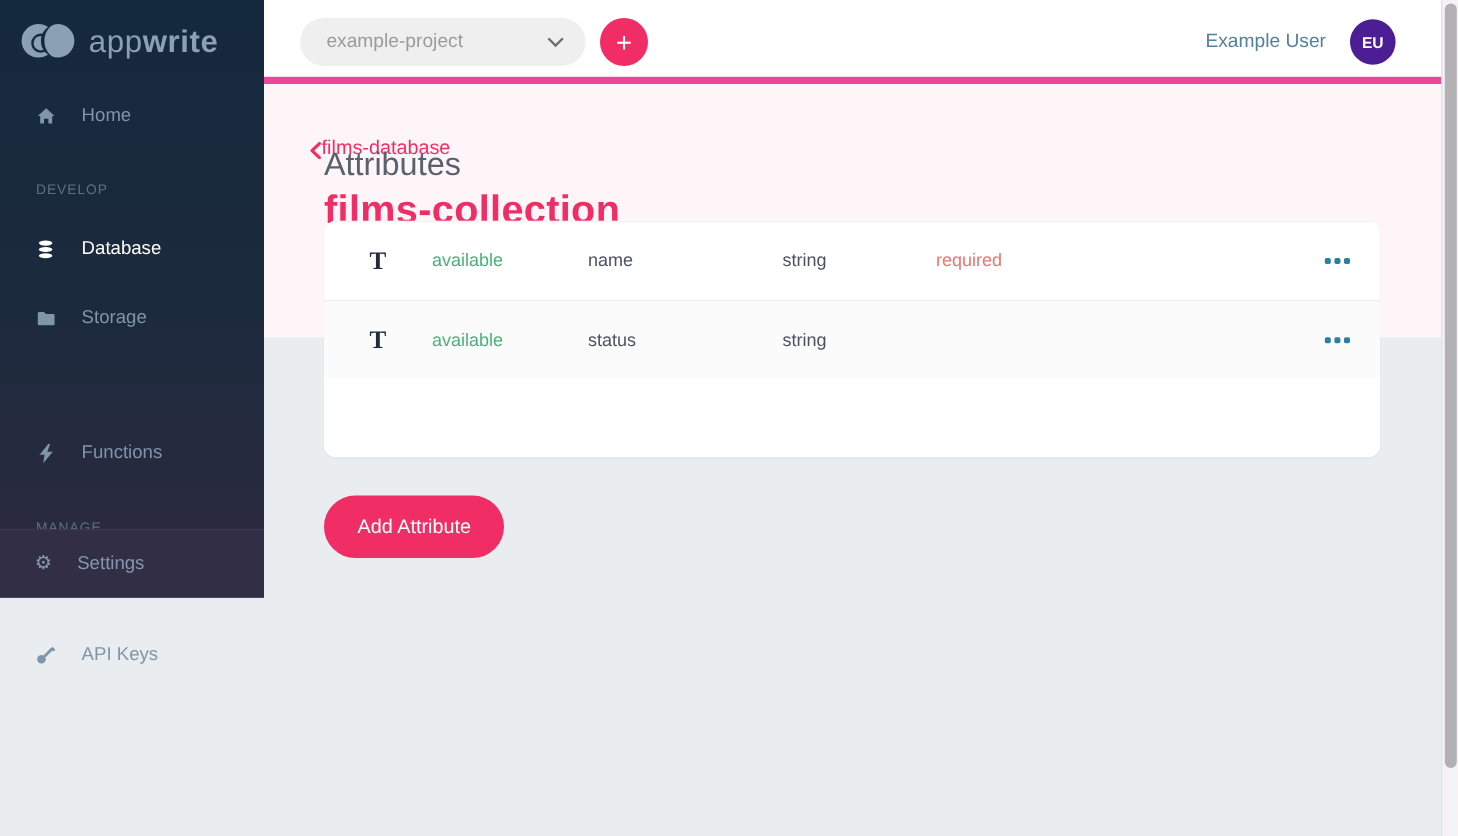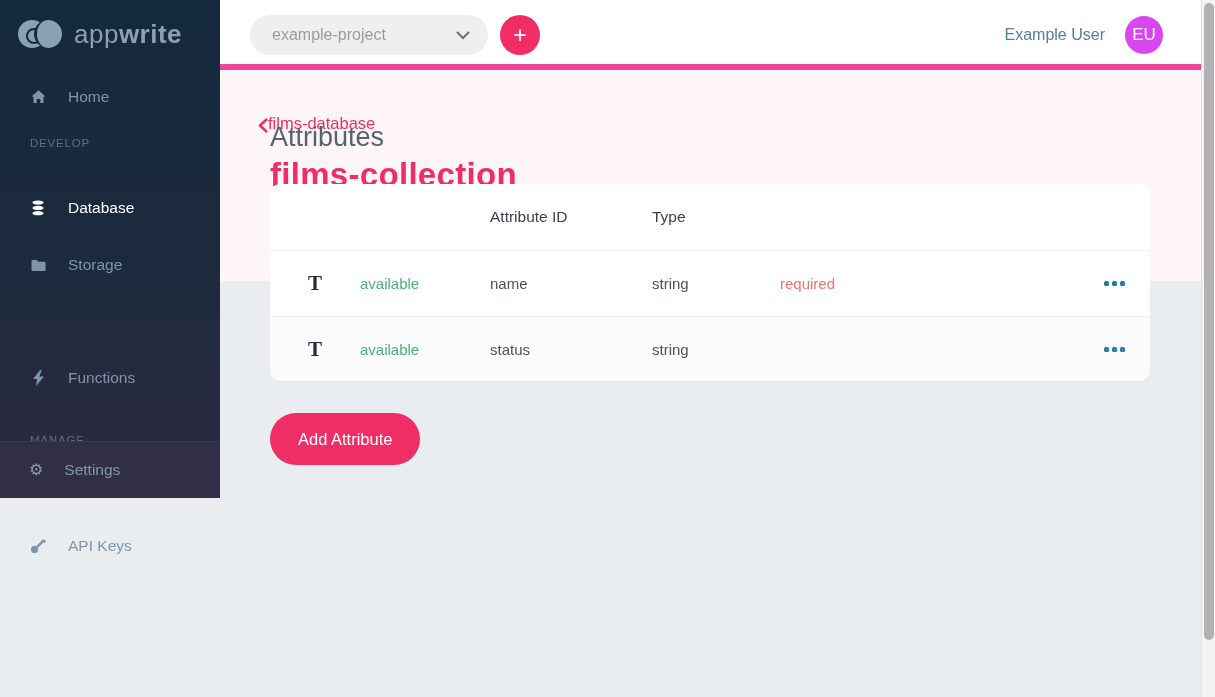--- a/index.html
+++ b/index.html
@@ -32,22 +32,22 @@
     border-bottom:6px solid #ec4899; z-index:2; }
   .project-pill { position:absolute; left:30px; top:15px; width:238px; height:40px; background:#efefef;
     border-radius:20px; display:flex; align-items:center; padding:0 18px 0 22px; color:#9b9b9b;
     font-size:16px; cursor:pointer; }
   .project-pill .chev { margin-left:auto; color:#6e6e6e; }
   .add-project-btn { position:absolute; left:280px; top:15px; width:40px; height:40px; border-radius:50%;
     background:#f02e65; color:#fff; border:none; font-size:23px; line-height:38px; text-align:center;
     cursor:pointer; font-weight:400; }
   .user-area { position:absolute; right:48px; top:0; height:70px; display:flex; align-items:center; gap:20px; }
   .user-name { color:#54809b; font-size:16px; cursor:pointer;margin-left:44px; }
-  .avatar { width:38px; height:38px; border-radius:50%; background:#d946ef; color:#ffffff; font-size:17px;
-    font-weight:400; display:flex; align-items:center; justify-content:center; cursor:pointer; }
+  .avatar { width:38px; height:38px; border-radius:50%; background:#4c1d95; color:#ffffff; font-size:13px;
+    font-weight:700; display:flex; align-items:center; justify-content:center; cursor:pointer; }
 
   
   .main { position:absolute; left:220px; top:70px; right:0; bottom:0; background:#e9edf0; }
   .page-head { position:absolute; left:0; top:0; right:0; height:211px; background:#fdf5f7; }
   .breadcrumb { position:absolute; left:38px; top:44px; display:flex; align-items:flex-end; gap:0;
     color:#f02e65; font-size:16.5px; cursor:pointer; }
   .page-title { position:absolute; left:50px; top:86px; color:#f02e65; font-size:33px; font-weight:700; letter-spacing:.3px; }
   .tabs { position:absolute; left:50px; bottom:0; display:flex; }
   .tab { position:relative; color:#f46f95; font-size:17px; padding:0 0 21px 0; margin-right:50px; cursor:pointer; }
   .tab.active { color:#ee2b62; font-weight:700; }
@@ -93,21 +93,21 @@
 
   <div class="nav-item" style="top:78px">
     <span class="ic">
       <svg width="17" height="16" viewBox="0 0 16 16" fill="currentColor">
           <path d="M8 1.2 15 7.6h-2V14h-3.2V9.9H6.2V14H3V7.6H1Z"></path>
         </svg>
     </span>
     <span>Home</span>
   </div>
 
-  <div class="nav-section" style="top:137px">DEVELOP</div>
+  <div class="nav-section" style="top:153px">DEVELOP</div>
 
   <div class="nav-item active" style="top:189px">
     <span class="ic">
       <svg width="16" height="16" viewBox="0 0 16 16" fill="currentColor">
           <ellipse cx="8" cy="2.6" rx="5.6" ry="2.1"></ellipse>
           <ellipse cx="8" cy="7.9" rx="5.6" ry="2.1"></ellipse>
           <ellipse cx="8" cy="13.2" rx="5.6" ry="2.1"></ellipse>
         </svg>
     </span>
     <span>Database</span>
@@ -195,28 +195,20 @@
       <div class="tab">Indexes</div>
       <div class="tab">Activity</div>
       <div class="tab">Usage</div>
       <div class="tab">Settings</div>
     </div>
   </div>
 
   <div class="section-heading">Attributes</div>
 
   <div class="card">
-    <div class="trow head">
-      <div></div>
-      <div></div>
-      <div>Attribute ID</div>
-      <div>Type</div>
-      <div></div>
-      <div></div>
-    </div>
     <div class="trow body">
       <div class="cell-icon">T</div>
       <div class="status-available">available</div>
       <div>name</div>
       <div>string</div>
       <div class="flag-required">required</div>
       <div>
           <button class="dots-btn">
             <i></i>
             <i></i>

